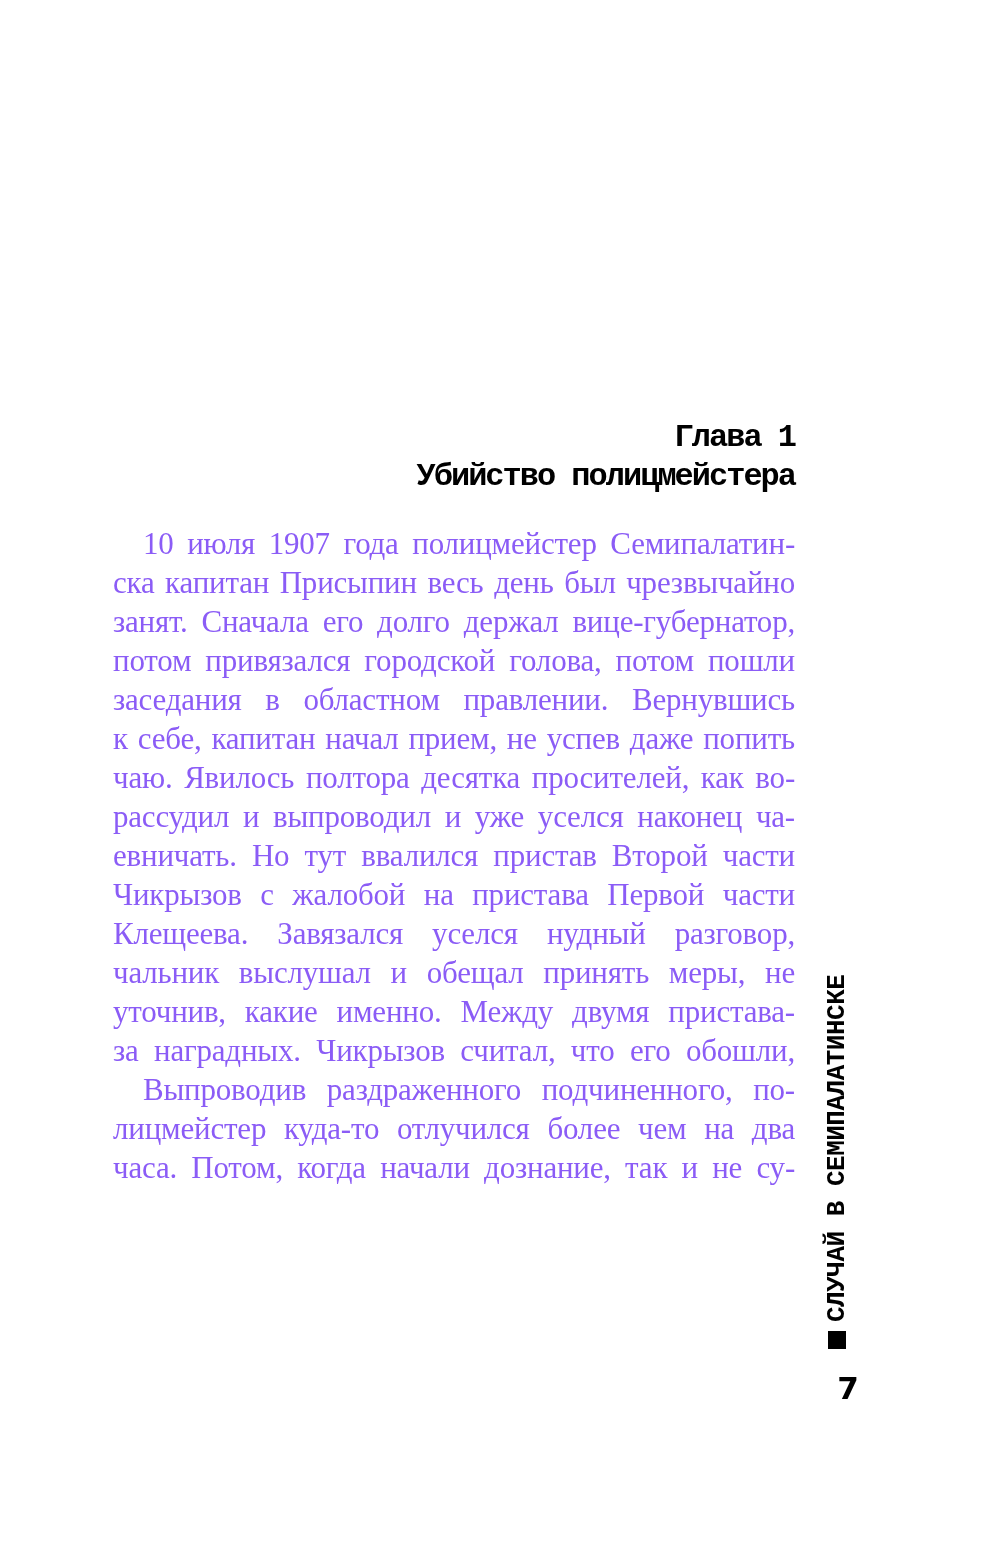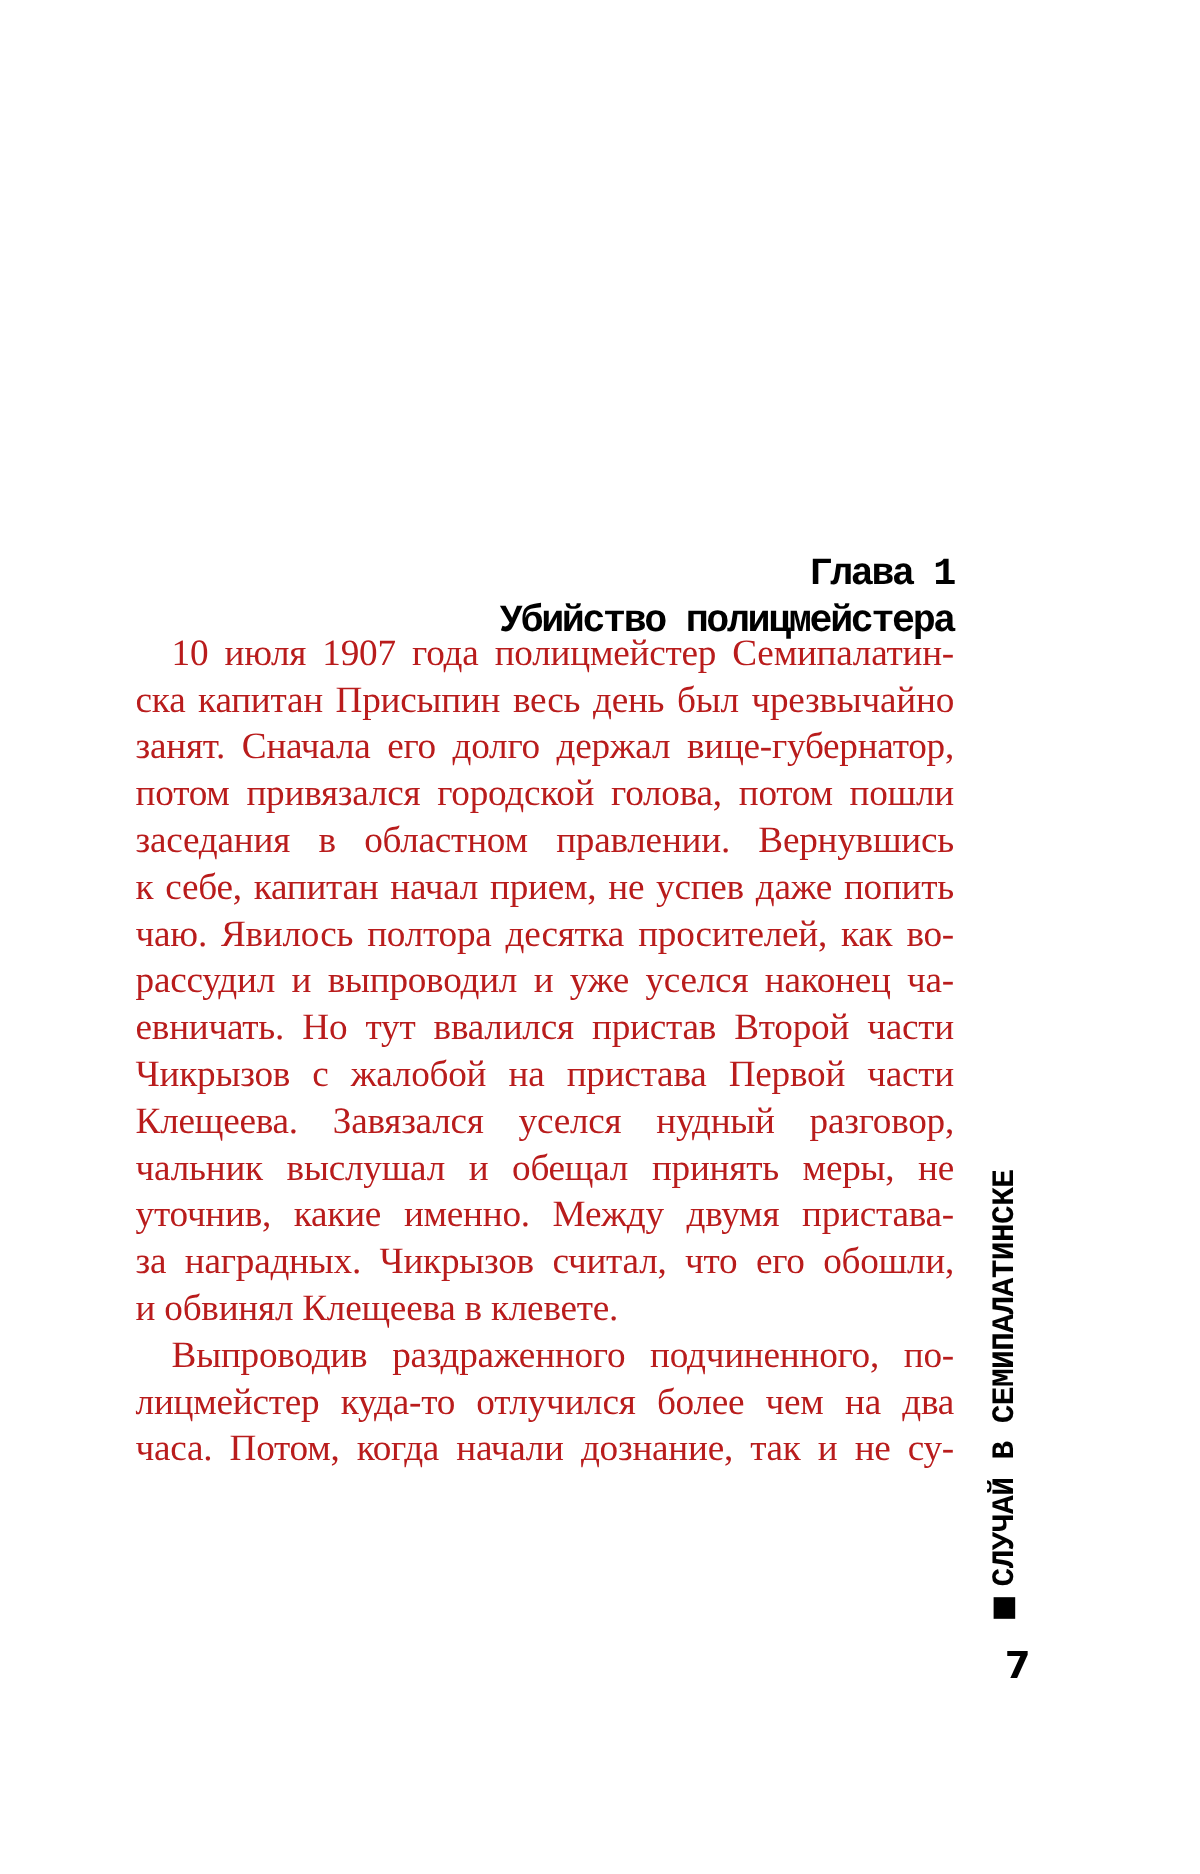--- a/index.html
+++ b/index.html
@@ -16,32 +16,31 @@
     top: 418px;
     left: 113px;
     width: 682px;
     text-align: right;
     font-family: "Liberation Mono", "DejaVu Sans Mono", monospace;
     font-weight: bold;
     font-size: 32px;
     line-height: 39px;
     letter-spacing: -2px;
     color: #000;
-    margin-top: 41px;
   }
   .body-text {
     position: absolute;
     top: 524px;
     left: 113px;
     width: 682px;
     font-family: "Liberation Serif", serif;
     font-size: 31px;
     line-height: 39px;
     letter-spacing: -0.2px;
-    color: #b91c1c;
+    color: #8b5cf6;
   }
   .line {
     text-align: justify;
     text-align-last: justify;
   }
   .line.indent { text-indent: 30px; }
   .line.para-end { text-align-last: left; }
   .sidebar-strip {
     position: absolute;
     left: 820px;
@@ -97,21 +96,20 @@
       <div class="line">заседания в областном правлении. Вернувшись</div>
       <div class="line">к себе, капитан начал прием, не успев даже попить</div>
       <div class="line">чаю. Явилось полтора десятка просителей, как во-</div>
       <div class="line">рассудил и выпроводил и уже уселся наконец ча-</div>
       <div class="line">евничать. Но тут ввалился пристав Второй части</div>
       <div class="line">Чикрызов с жалобой на пристава Первой части</div>
       <div class="line">Клещеева. Завязался уселся нудный разговор,</div>
       <div class="line">чальник выслушал и обещал принять меры, не</div>
       <div class="line">уточнив, какие именно. Между двумя пристава-</div>
       <div class="line">за наградных. Чикрызов считал, что его обошли,</div>
-      <div class="line para-end">и обвинял Клещеева в клевете.</div>
       <div class="line indent">Выпроводив раздраженного подчиненного, по-</div>
       <div class="line">лицмейстер куда-то отлучился более чем на два</div>
       <div class="line">часа. Потом, когда начали дознание, так и не су-</div>
     </div>
 
   <div class="sidebar-strip">
     <span class="marker-square"></span>
     <span>СЛУЧАЙ В СЕМИПАЛАТИНСКЕ</span>
   </div>
 

